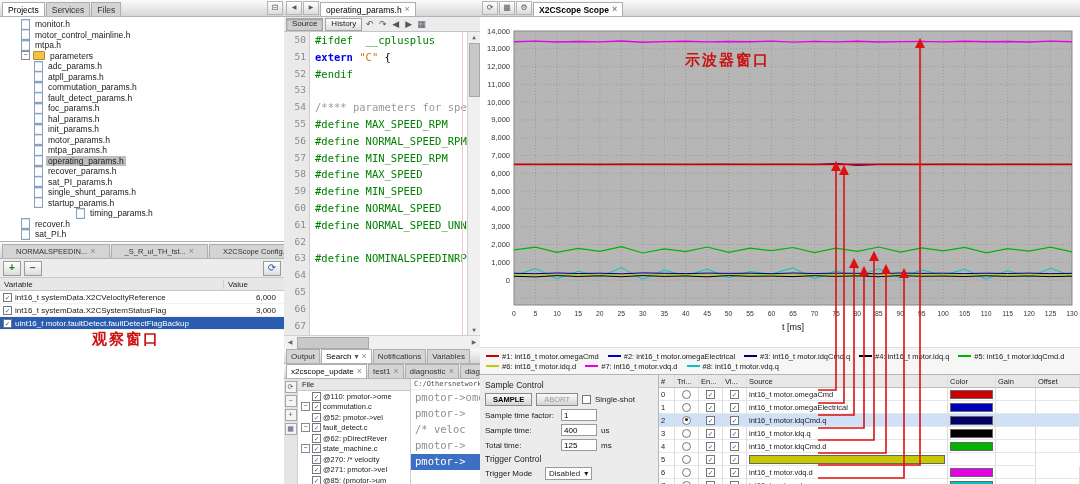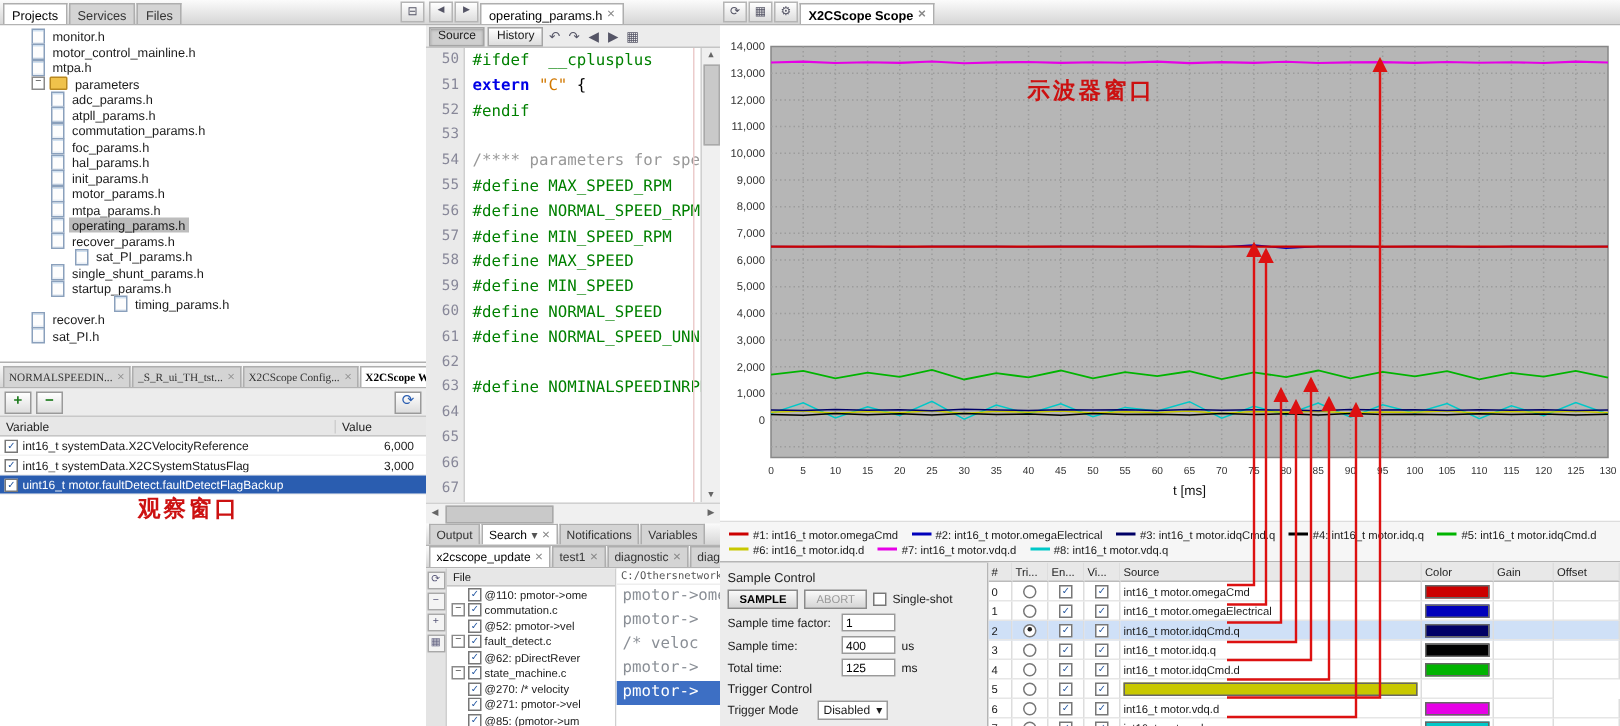--- a/index.html
+++ b/index.html
@@ -29,21 +29,21 @@
   .expand-box{width:7px;height:7px;border:1px solid #8a8a8a;background:#fff;font-size:7px;line-height:6px;
               text-align:center;color:#444;flex:0 0 auto;}
   .page-icon{width:7px;height:9px;background:#fdfdfd;border:1px solid #8aa0bc;flex:0 0 auto;
              box-shadow:inset 0 1px 0 #cfe0f0, inset 0 -1px 0 #e8eef5;}
   .folder-icon{width:10px;height:7px;background:#f0c24b;border:1px solid #b9881f;border-radius:1px;flex:0 0 auto;}
   .tree-label{padding:0 2px;}
   .tree-row.selected .tree-label{background:#bdbdbd;}
 
   
   #watch-panel{position:relative;height:246px;background:#fff;}
-  #watch-tabbar .tab{font-size:7.5px;padding:0 3px;font-family:Liberation Serif, serif;}
+  #watch-tabbar .tab{font-size:7.5px;padding:0 13px;}
   #watch-toolbar{height:18px;background:#ececec;border-bottom:1px solid #c8c8c8;display:flex;
                  align-items:center;gap:3px;padding:0 3px;}
   .watch-btn{width:16px;height:13px;border:1px solid #9a9a9a;background:linear-gradient(#fff,#ddd);
              color:#1c7a1c;font-weight:bold;font-size:10px;line-height:12px;text-align:center;}
   .watch-btn.refresh{color:#2a5db0;font-weight:normal;font-size:10px;}
   #watch-toolbar .flex{flex:1;}
   .wt-header{display:flex;height:12px;background:#e7e7e7;border-bottom:1px solid #c6c6c6;font-size:8px;
              align-items:center;color:#222;}
   .wt-header .c1{flex:1;padding-left:4px;border-right:1px solid #cfcfcf;}
   .wt-header .c2{width:56px;padding-left:4px;}
@@ -178,20 +178,24 @@
         <div class="tree-row" style="padding-left: 34px;">
           <span class="page-icon"></span>
           <span class="tree-label">atpll_params.h</span>
         </div>
         <div class="tree-row" style="padding-left: 34px;">
           <span class="page-icon"></span>
           <span class="tree-label">commutation_params.h</span>
         </div>
         <div class="tree-row" style="padding-left: 34px;">
           <span class="page-icon"></span>
+          <span class="tree-label">fault_detect_params.h</span>
+        </div>
+        <div class="tree-row" style="padding-left: 34px;">
+          <span class="page-icon"></span>
           <span class="tree-label">foc_params.h</span>
         </div>
         <div class="tree-row" style="padding-left: 34px;">
           <span class="page-icon"></span>
           <span class="tree-label">hal_params.h</span>
         </div>
         <div class="tree-row" style="padding-left: 34px;">
           <span class="page-icon"></span>
           <span class="tree-label">init_params.h</span>
         </div>
@@ -204,21 +208,21 @@
           <span class="tree-label">mtpa_params.h</span>
         </div>
         <div class="tree-row selected" style="padding-left: 34px;">
           <span class="page-icon"></span>
           <span class="tree-label">operating_params.h</span>
         </div>
         <div class="tree-row" style="padding-left: 34px;">
           <span class="page-icon"></span>
           <span class="tree-label">recover_params.h</span>
         </div>
-        <div class="tree-row" style="padding-left: 50px;">
+        <div class="tree-row" style="padding-left: 34px;">
           <span class="page-icon"></span>
           <span class="tree-label">sat_PI_params.h</span>
         </div>
         <div class="tree-row" style="padding-left: 34px;">
           <span class="page-icon"></span>
           <span class="tree-label">single_shunt_params.h</span>
         </div>
         <div class="tree-row" style="padding-left: 34px;">
           <span class="page-icon"></span>
           <span class="tree-label">startup_params.h</span>

